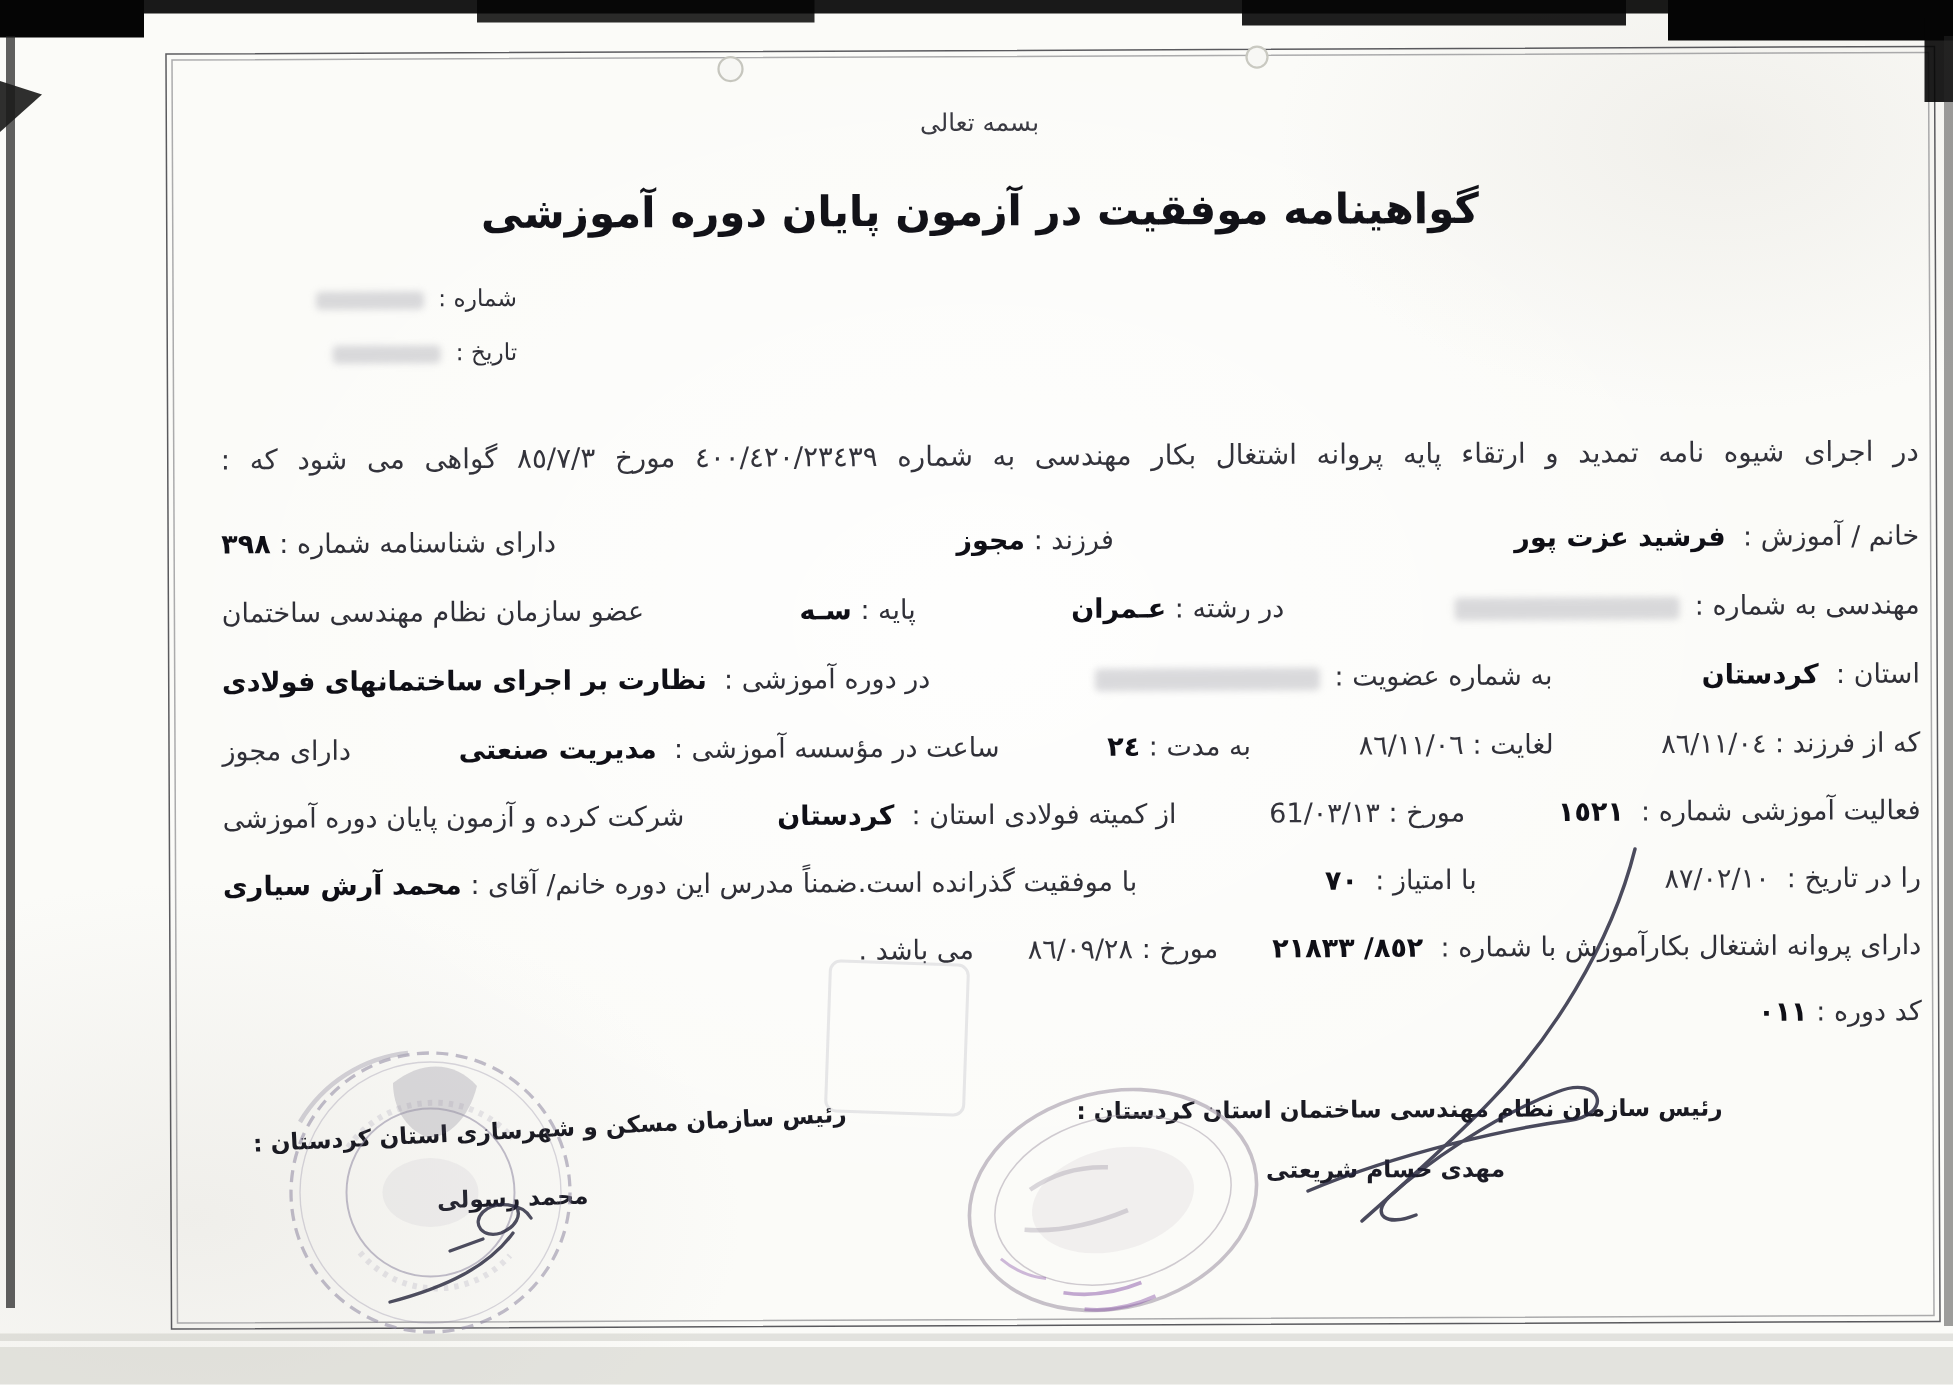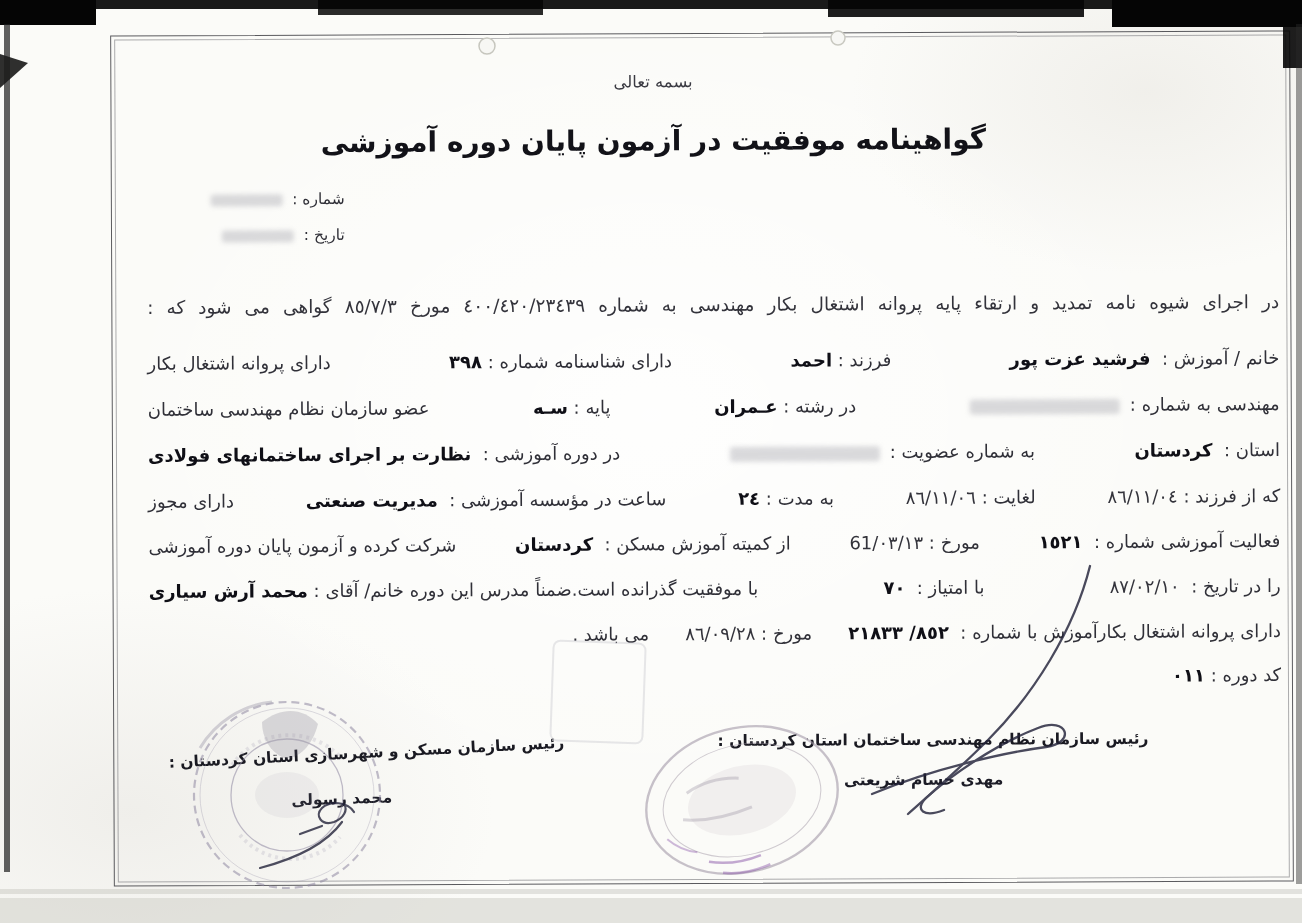--- a/index.html
+++ b/index.html
@@ -88,23 +88,22 @@
       <span class="l">شماره :</span><span class="redact"></span>
     </div>
     <div class="meta meta-date">
       <span class="l">تاریخ :</span><span class="redact"></span>
     </div>
 
     <div class="intro r-a">در اجرای شیوه نامه تمدید و ارتقاء پایه پروانه اشتغال بکار مهندسی به شماره ٤٠٠/٤٢٠/٢٣٤٣٩ مورخ ٨٥/٧/٣ گواهی می شود که :</div>
 
     <div class="row r-b">
       <span class="seg"><span class="l">خانم / آموزش :</span>&nbsp;&nbsp;<span class="v">فرشید عزت پور</span></span>
-      <span class="seg"><span class="l">فرزند :</span>&nbsp;<span class="v">احمد</span></span>
+      <span class="seg"><span class="l">فرزند :</span>&nbsp;<span class="v">مجوز</span></span>
       <span class="seg"><span class="l">دارای شناسنامه شماره :</span>&nbsp;<span class="v num">٣٩٨</span></span>
-      <span class="seg l">دارای پروانه اشتغال بکار</span>
     </div>
 
     <div class="row r-c">
       <span class="seg"><span class="l">مهندسی به شماره :</span><span class="redact w150"></span></span>
       <span class="seg"><span class="l">در رشته :</span>&nbsp;<span class="v">عـمران</span></span>
       <span class="seg"><span class="l">پایه :</span>&nbsp;<span class="v">سـه</span></span>
       <span class="seg l">عضو سازمان نظام مهندسی ساختمان</span>
     </div>
 
     <div class="row r-d">
@@ -117,21 +116,21 @@
       <span class="seg"><span class="l">که از فرزند :</span>&nbsp;<span class="num">٨٦/١١/٠٤</span></span>
       <span class="seg"><span class="l">لغایت :</span>&nbsp;<span class="num">٨٦/١١/٠٦</span></span>
       <span class="seg"><span class="l">به مدت :</span>&nbsp;<span class="v num">٢٤</span></span>
       <span class="seg"><span class="l">ساعت در مؤسسه آموزشی :</span>&nbsp;&nbsp;<span class="v">مدیریت صنعتی</span></span>
       <span class="seg l">دارای مجوز</span>
     </div>
 
     <div class="row r-f">
       <span class="seg"><span class="l">فعالیت آموزشی شماره :</span>&nbsp;&nbsp;<span class="v num">١٥٢١</span></span>
       <span class="seg"><span class="l">مورخ :</span>&nbsp;<span class="num">61/٠٣/١٣</span></span>
-      <span class="seg"><span class="l">از کمیته آموزش مسکن :</span>&nbsp;&nbsp;<span class="v">کردستان</span></span>
+      <span class="seg"><span class="l">از کمیته فولادی استان :</span>&nbsp;&nbsp;<span class="v">کردستان</span></span>
       <span class="seg l">شرکت کرده و آزمون پایان دوره آموزشی</span>
     </div>
 
     <div class="row r-g">
       <span class="seg"><span class="l">را در تاریخ :</span>&nbsp;&nbsp;<span class="num">٨٧/٠٢/١٠</span></span>
       <span class="seg"><span class="l">با امتیاز :</span>&nbsp;&nbsp;<span class="v num">٧٠</span></span>
       <span class="seg"><span class="l">با موفقیت گذرانده است.ضمناً مدرس این دوره خانم/ آقای :</span>&nbsp;<span class="v">محمد آرش سیاری</span></span>
     </div>
 
     <div class="row r-h pack">

